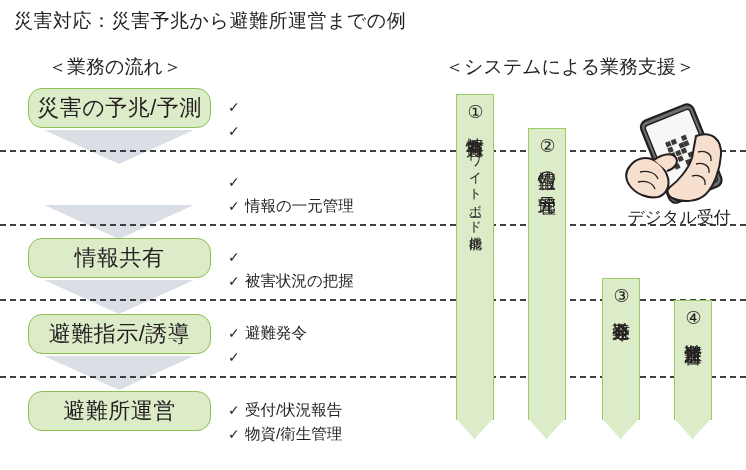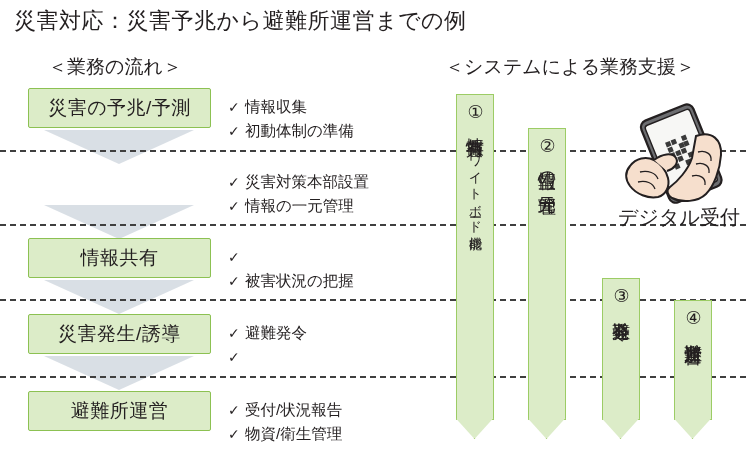--- a/index.html
+++ b/index.html
@@ -9,21 +9,21 @@
     font-family:"Liberation Sans","DejaVu Sans",sans-serif;
     color:#231f20;
     overflow:hidden;
     position:relative;
   }
   #stage{position:absolute;left:0;top:0;width:746px;height:470px;}
 
   
   .title{
     position:absolute;left:14px;top:8px;
-    font-size:22px;line-height:26px;
+    font-size:19px;line-height:26px;
     letter-spacing:.5px;
     white-space:nowrap;
   }
 
   
   .col-head{
     position:absolute;
     font-size:19px;line-height:24px;
     white-space:nowrap;
   }
@@ -46,24 +46,24 @@
     clip-path:polygon(0 0,100% 0,50% 100%);
     z-index:0;
   }
 
   
   .stage-box{
     position:absolute;
     left:28px;width:183px;height:40px;
     background:#dcecc8;
     border:1.6px solid #8cc152;
-    border-radius:2px;
+    border-radius:14px;
     box-sizing:border-box;
     display:flex;align-items:center;justify-content:center;
-    font-size:19px;
+    font-size:22px;
     letter-spacing:.5px;
     white-space:nowrap;
     z-index:2;
   }
 
   
   .task-group{
     position:absolute;left:228px;
     z-index:2;
   }
@@ -111,21 +111,21 @@
     letter-spacing:1px;
   }
   .v-main{font-size:18px;}
   .v-sub{font-size:13px;margin-top:4px;letter-spacing:1px;}
 
   
   .phone-wrap{position:absolute;left:618px;top:100px;width:122px;height:105px;z-index:2;}
   .phone-caption{
     position:absolute;left:612px;top:208px;width:134px;
     text-align:center;
-    font-size:20px;line-height:19px;
+    font-size:17px;line-height:19px;
     z-index:2;
   }
   .phone-caption div{white-space:nowrap;}
 </style>
 </head>
 <body>
 
 <div id="stage">
 
   <div class="title">災害対応：災害予兆から避難所運営までの例</div>
@@ -138,38 +138,35 @@
   <div class="divider" style="top:299px"></div>
   <div class="divider" style="top:376px"></div>
 
   <div class="flow-arrow" style="left:44px;top:130px"></div>
   <div class="flow-arrow" style="left:44px;top:205px"></div>
   <div class="flow-arrow" style="left:44px;top:280px"></div>
   <div class="flow-arrow" style="left:44px;top:356px"></div>
 
   <div class="stage-box" style="top:88px">災害の予兆/予測</div>
   <div class="stage-box" style="top:238px">情報共有</div>
-  <div class="stage-box" style="top:314px">災害発生/誘導</div>
+  <div class="stage-box" style="top:314px">避難指示/誘導</div>
   <div class="stage-box" style="top:391px">避難所運営</div>
 
   <div class="task-group" style="top:95px">
     <div class="task">
       <span class="chk">✓</span>
-      <span>情報収集</span>
-    </div>
-    <div class="task">
-      <span class="chk">✓</span>
-      <span>初動体制の準備</span>
+    </div>
+    <div class="task">
+      <span class="chk">✓</span>
     </div>
   </div>
 
   <div class="task-group" style="top:170px">
     <div class="task">
       <span class="chk">✓</span>
-      <span>災害対策本部設置</span>
     </div>
     <div class="task">
       <span class="chk">✓</span>
       <span>情報の一元管理</span>
     </div>
   </div>
 
   <div class="task-group" style="top:245px">
     <div class="task">
       <span class="chk">✓</span>

